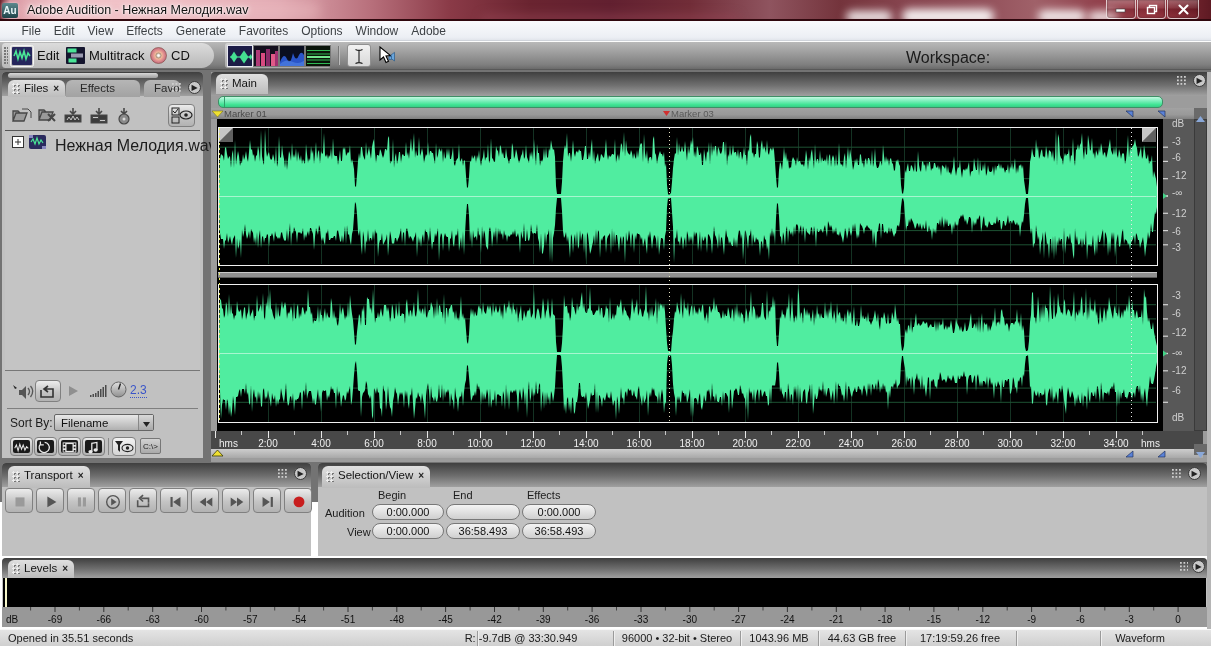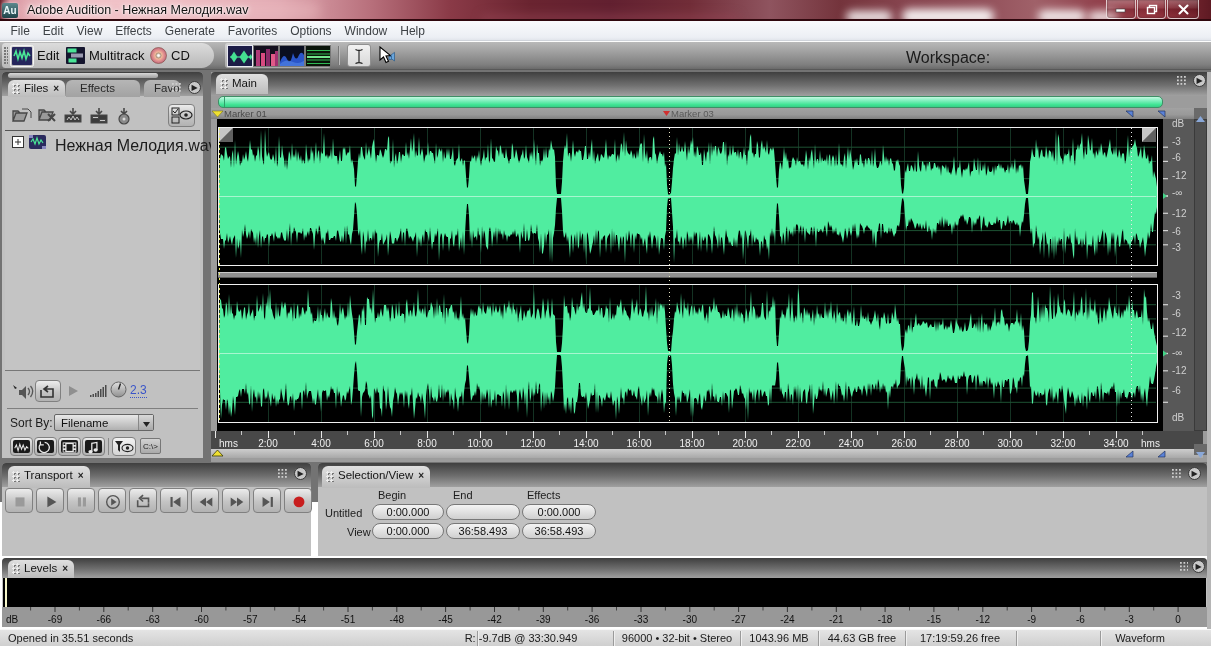--- a/index.html
+++ b/index.html
@@ -69,30 +69,30 @@
       </div>
       <div class="winbtn" style="left:1167px;width:32px">
         <svg width="13" height="11">
           <path d="M2.5 1.5 L10.5 9.5 M10.5 1.5 L2.5 9.5" stroke="#fff" stroke-width="2.1" stroke-linecap="round"></path>
         </svg>
       </div>
       <div id="auicon">Au</div>
       <div id="titletext">Adobe Audition - Нежная Мелодия.wav</div>
       <div style="position:absolute;left:0;top:19px;width:1211px;height:2px;background:#30080e"></div>
     </div>
-    <div id="menubar" class="abs" style="padding-left:4px">
+    <div id="menubar" class="abs" style="padding-left:15px">
       <span>File</span>
       <span>Edit</span>
       <span>View</span>
       <span>Effects</span>
       <span>Generate</span>
       <span>Favorites</span>
       <span>Options</span>
       <span>Window</span>
-      <span>Help</span>
+      <span>Adobe</span>
     </div>
     <div id="toolbar" class="abs">
       <div id="tbleft"></div>
       <div class="abs" style="left:4px;top:5px;width:4px;height:18px;background-image:radial-gradient(circle at 1px 1px,#777 0.8px,rgba(0,0,0,0) 1px);background-size:3px 3px"></div>
       <svg class="abs" style="left:10px;top:3px" width="24" height="22">
         <rect x="0.5" y="0.5" width="23" height="21" rx="2" fill="none" stroke="#f5f5f5"></rect>
         <rect x="2" y="2" width="20" height="18" rx="1" fill="#26265c"></rect>
         <path d="M4 11 l2 -5 2 8 2 -7 2 6 2 -7 2 8 2 -6 2 3" stroke="#4ae596" stroke-width="1.6" fill="none"></path>
       </svg>
       <div class="tblabel" style="left:37px">Edit</div>
@@ -518,21 +518,21 @@
     <div class="panel" style="left:318px;top:463px;width:889px;height:93px">
       <div class="phead"></div>
       <div class="tab" style="left:4px;top:3px">Selection/View<span class="x">×</span><div class="grip"></div></div>
       <div class="pmenu" style="right:6px;top:4px">
         <div class="dots"></div>
         <div class="circ">▶</div>
       </div>
       <div class="lbl" style="left:60px;top:26px">Begin</div>
       <div class="lbl" style="left:135px;top:26px">End</div>
       <div class="lbl" style="left:209px;top:26px">Effects</div>
-      <div class="lbl" style="left:7px;top:44px">Untitled</div>
+      <div class="lbl" style="left:7px;top:44px">Audition</div>
       <div class="lbl" style="left:29px;top:63px">View</div>
       <div class="fld" style="left:54px;top:41px;width:72px">0:00.000</div>
       <div class="fld" style="left:128px;top:41px;width:74px"></div>
       <div class="fld" style="left:204px;top:41px;width:74px">0:00.000</div>
       <div class="fld" style="left:54px;top:60px;width:72px">0:00.000</div>
       <div class="fld" style="left:128px;top:60px;width:74px">36:58.493</div>
       <div class="fld" style="left:204px;top:60px;width:74px">36:58.493</div>
     </div>
     <div class="panel" style="left:2px;top:558px;width:1205px;height:69px">
       <div class="phead" style="height:20px"></div>

